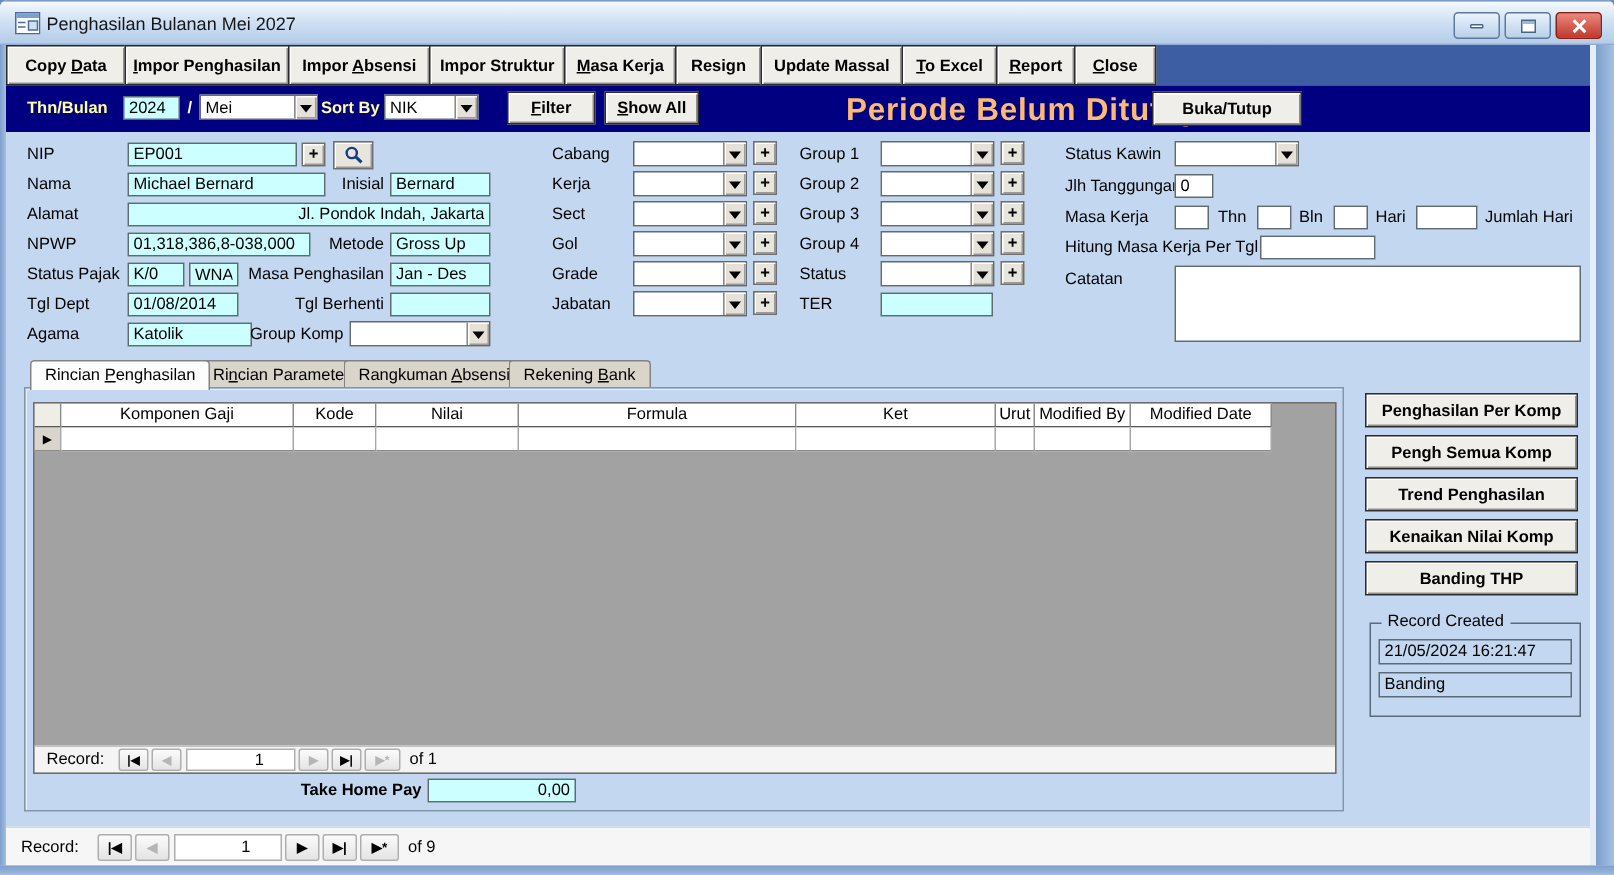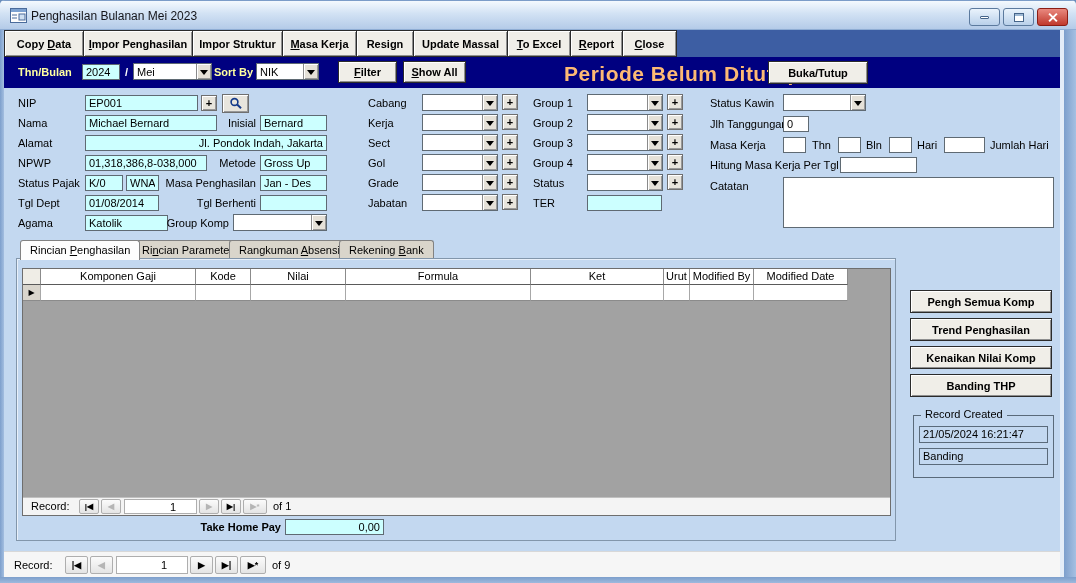--- a/index.html
+++ b/index.html
@@ -124,37 +124,38 @@
   <div class="titlebar">
     <span class="app-icon">
       <svg width="17" height="15" viewBox="0 0 17 15">
         <rect x="0.5" y="0.5" width="16" height="14" fill="#fdfdfd" stroke="#4a6b9b"></rect>
         <rect x="1" y="1" width="15" height="3" fill="#7ba0d0"></rect>
         <line x1="2" y1="7" x2="7" y2="7" stroke="#4a6b9b"></line>
         <line x1="2" y1="10" x2="7" y2="10" stroke="#4a6b9b"></line>
         <rect x="9" y="6" width="6" height="6" fill="#cfe0f2" stroke="#4a6b9b"></rect>
       </svg>
     </span>
-    <span class="title-text">Penghasilan Bulanan Mei 2023</span>
+    <span class="title-text">Penghasilan Bulanan Mei 2027</span>
     <div class="winbtns">
       <div class="wbtn">
           <span class="g-min"></span>
         </div>
       <div class="wbtn">
           <span class="g-max"></span>
         </div>
       <div class="wbtn close">
           <span class="g-close"></span>
         </div>
     </div>
   </div>
 
   <div class="toolbar">
     <button class="tbtn" style="width:80px">Copy <u>D</u>ata</button>
     <button class="tbtn" style="width:110px"><u>I</u>mpor Penghasilan</button>
+    <button class="tbtn" style="width:95px">Impor <u>A</u>bsensi</button>
     <button class="tbtn" style="width:91px">Impor Struktur</button>
     <button class="tbtn" style="width:75px"><u>M</u>asa Kerja</button>
     <button class="tbtn" style="width:58px">Resign</button>
     <button class="tbtn" style="width:95px">Update Massal</button>
     <button class="tbtn" style="width:64px"><u>T</u>o Excel</button>
     <button class="tbtn" style="width:53px"><u>R</u>eport</button>
     <button class="tbtn" style="width:55px"><u>C</u>lose</button>
   </div>
 
   <div class="filterbar">
@@ -355,20 +356,21 @@
         <button class="navbtn dis" style="left:176px; width:20px">▶</button>
         <button class="navbtn" style="left:198px; width:20px">▶|</button>
         <button class="navbtn dis" style="left:220px; width:24px">▶*</button>
         <span class="navlab" style="left:250px; top:2px">of 1</span>
       </div>
     </div>
 
     <span class="lab rlab" style="left:129px; top:281px; width:148px; font-weight:bold">Take Home Pay</span>
     <input class="fld cyan rgt" style="left: 281px; top: 279px; width: 99px;" value="0,00">
 
+    <button class="pbtn sidebtn" style="top:22px">Penghasilan Per Komp</button>
     <button class="pbtn sidebtn" style="top:50px">Pengh Semua Komp</button>
     <button class="pbtn sidebtn" style="top:78px">Trend Penghasilan</button>
     <button class="pbtn sidebtn" style="top:106px">Kenaikan Nilai Komp</button>
     <button class="pbtn sidebtn" style="top:134px">Banding THP</button>
 
     <div class="rcbox"></div>
     <span class="rcleg">Record Created</span>
     <div class="rcfld" style="left:915px; top:186px; width:129px">21/05/2024 16:21:47</div>
     <div class="rcfld" style="left:915px; top:208px; width:129px">Banding</div>
   </div>

